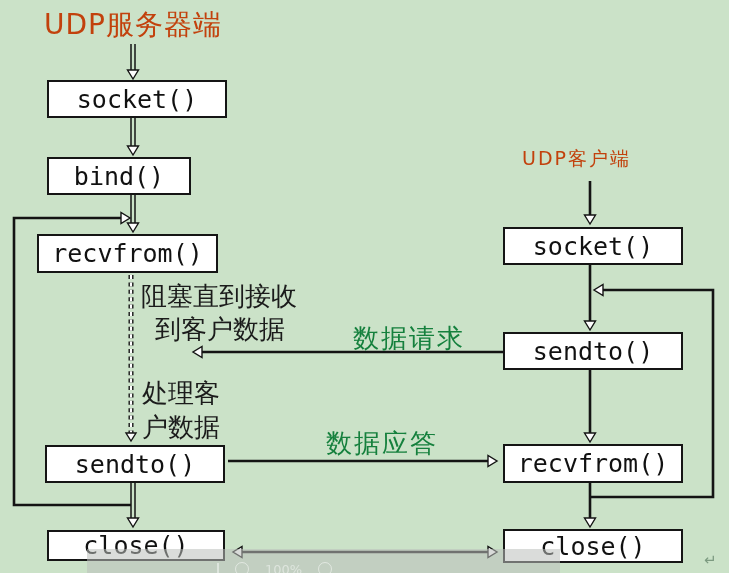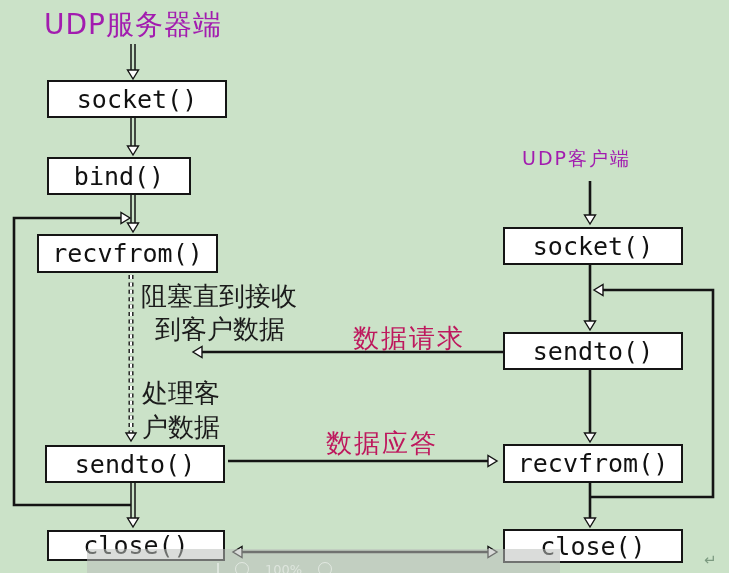--- a/index.html
+++ b/index.html
@@ -8,28 +8,28 @@
     overflow:hidden;font-family:"DejaVu Sans",sans-serif;color:#161616;
   }
   #connectors{position:absolute;left:0;top:0;width:729px;height:573px;}
   .node{
     position:absolute;background:#ffffff;border:2.4px solid #151515;border-radius:0;
     display:flex;align-items:center;justify-content:center;
     font-family:"DejaVu Sans Mono","Liberation Mono",monospace;
     font-size:25px;color:#111;box-sizing:border-box;white-space:nowrap;
   }
   .col-title{
-    position:absolute;font-size:28px;letter-spacing:1px;color:#a21caf;white-space:nowrap;
+    position:absolute;font-size:28px;letter-spacing:1px;color:#c2410c;white-space:nowrap;
   }
   .note{
     position:absolute;font-size:26px;line-height:33px;color:#1b1b1b;white-space:nowrap;
   }
   .note .indent{padding-left:14px;}
   .arrow-label{
-    position:absolute;font-size:26px;letter-spacing:2px;color:#be185d;white-space:nowrap;
+    position:absolute;font-size:26px;letter-spacing:2px;color:#15803d;white-space:nowrap;
   }
   #watermark-band{
     position:absolute;left:87px;top:549px;width:473px;height:40px;
     background:rgba(188,192,188,0.55);display:flex;align-items:center;gap:16px;
     padding-left:130px;box-sizing:border-box;
   }
   .wm-glyph{opacity:.45;color:#ffffff;font-size:13px;font-family:"DejaVu Sans",sans-serif;}
   .wm-circle{width:12px;height:12px;border:1.5px solid rgba(255,255,255,.5);border-radius:50%;}
   .wm-bar{width:2px;height:12px;background:rgba(255,255,255,.45);}
   #paragraph-mark{

